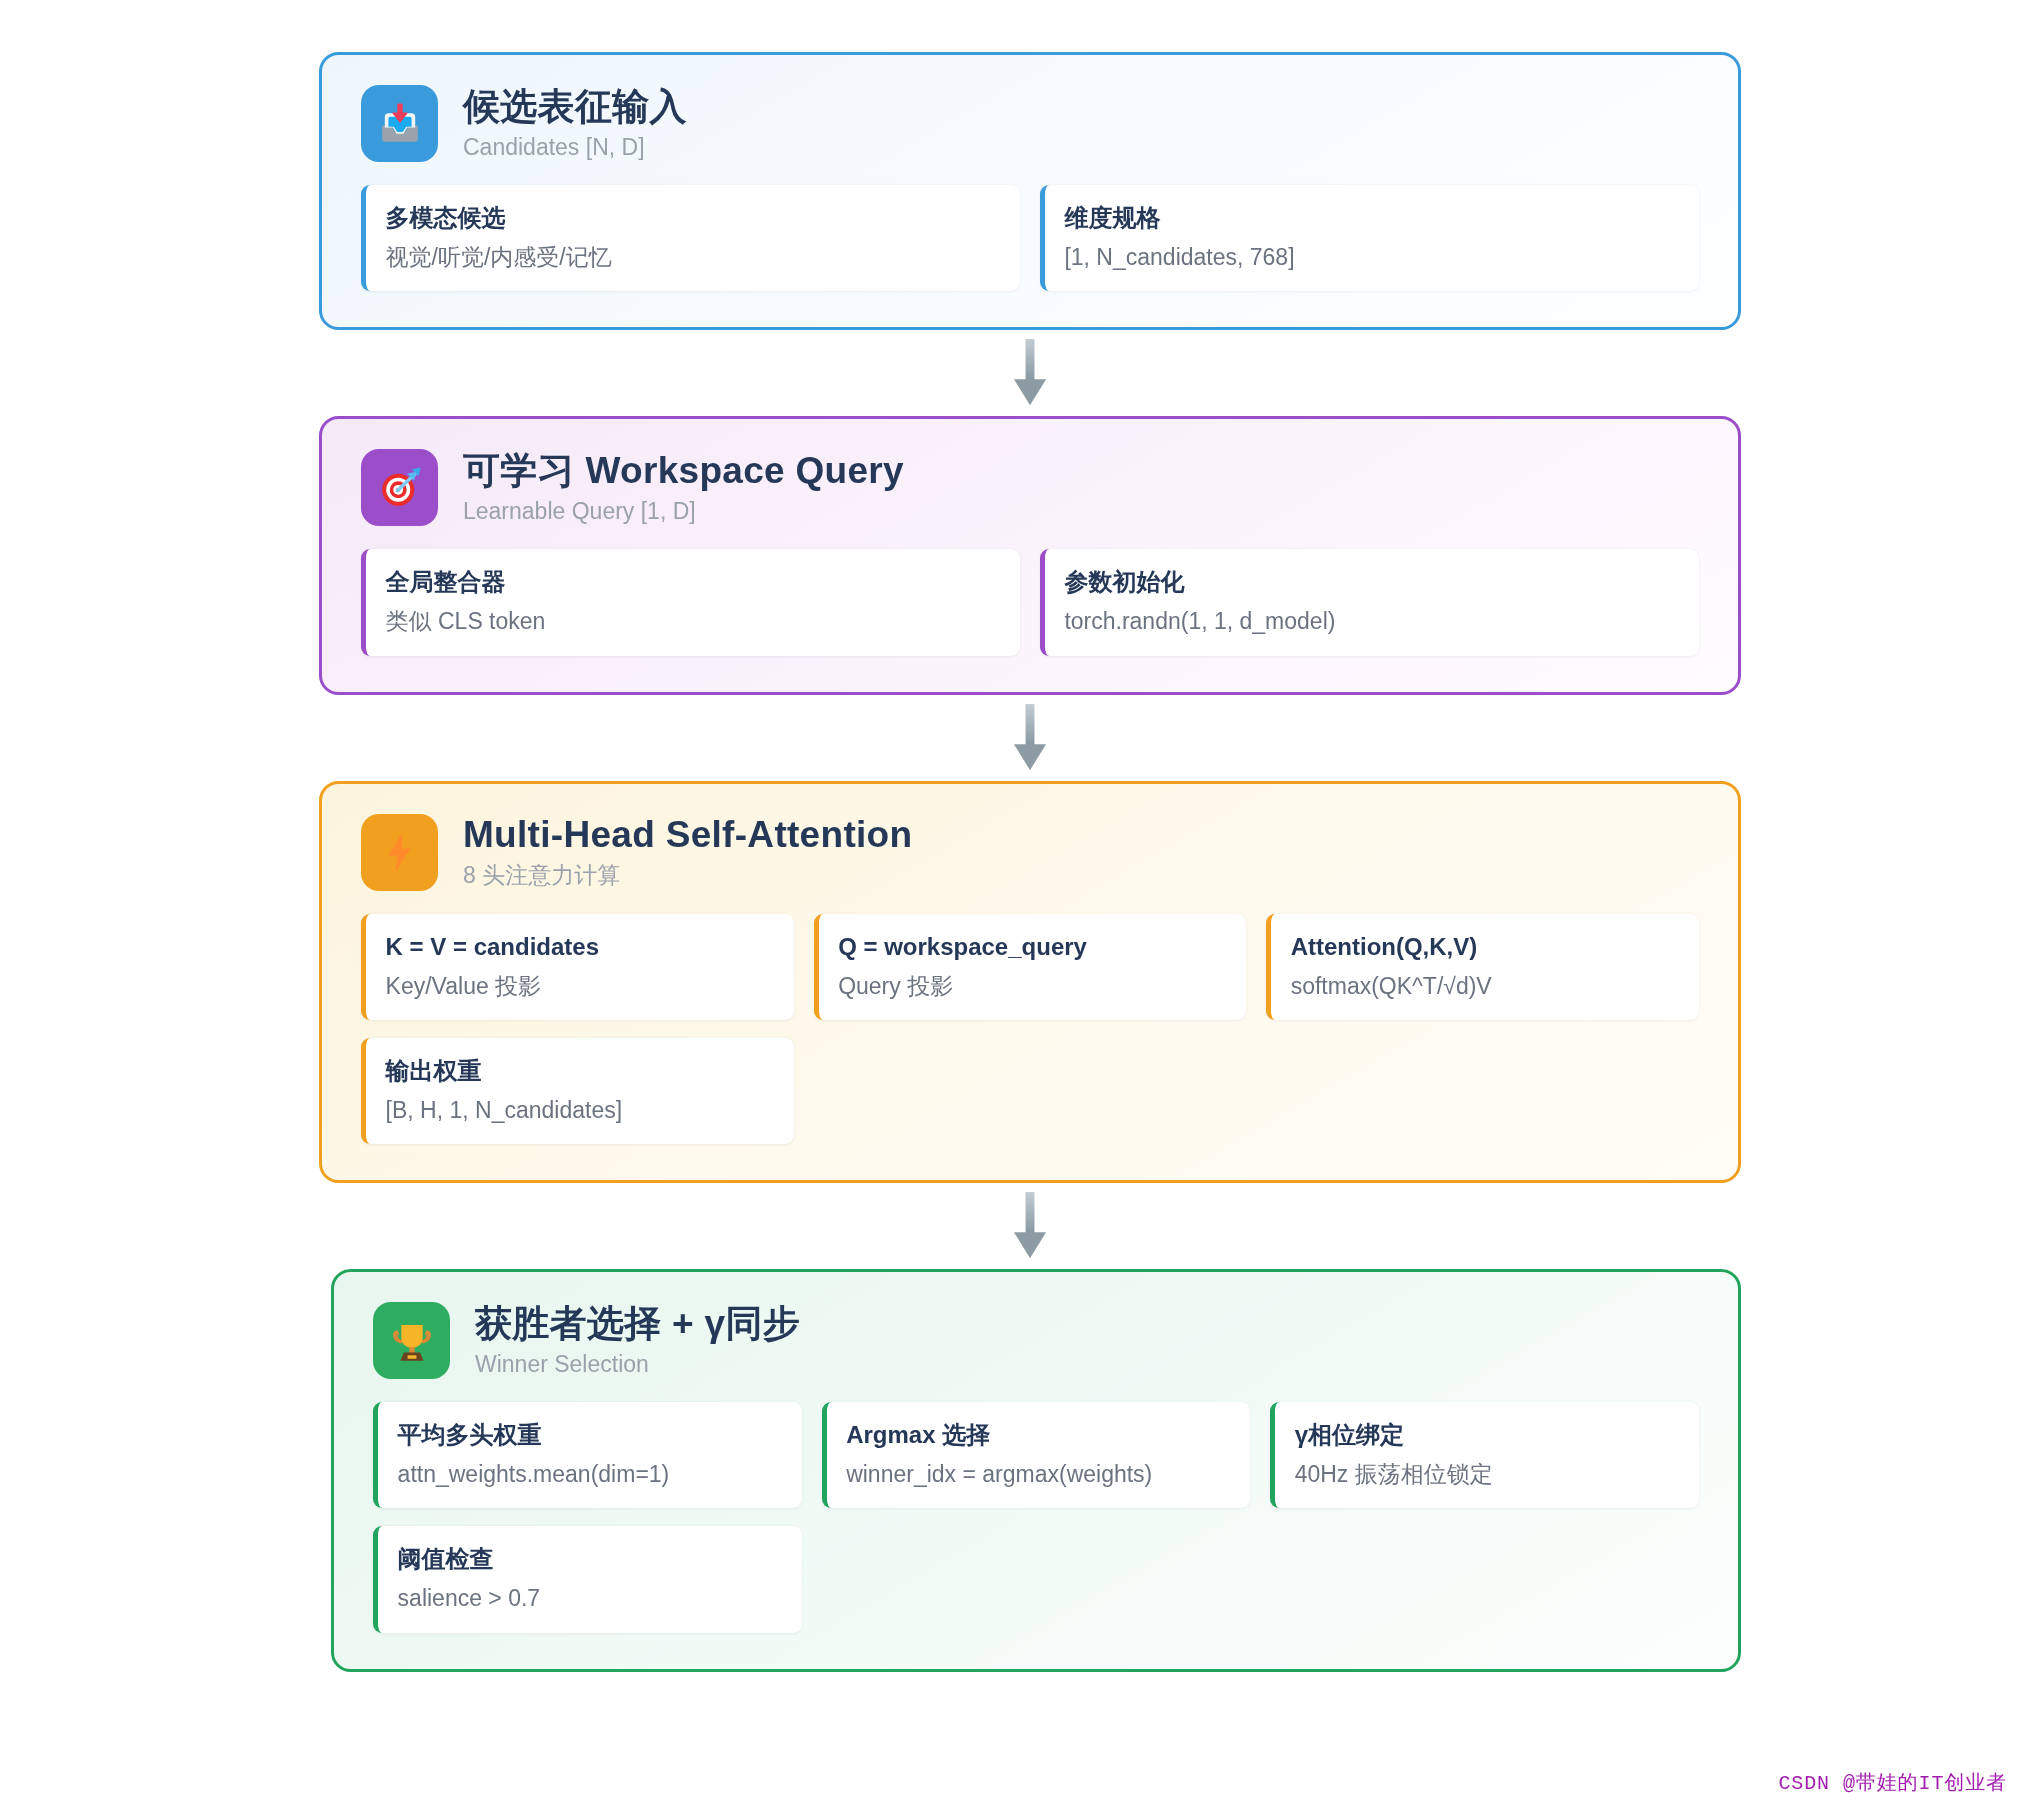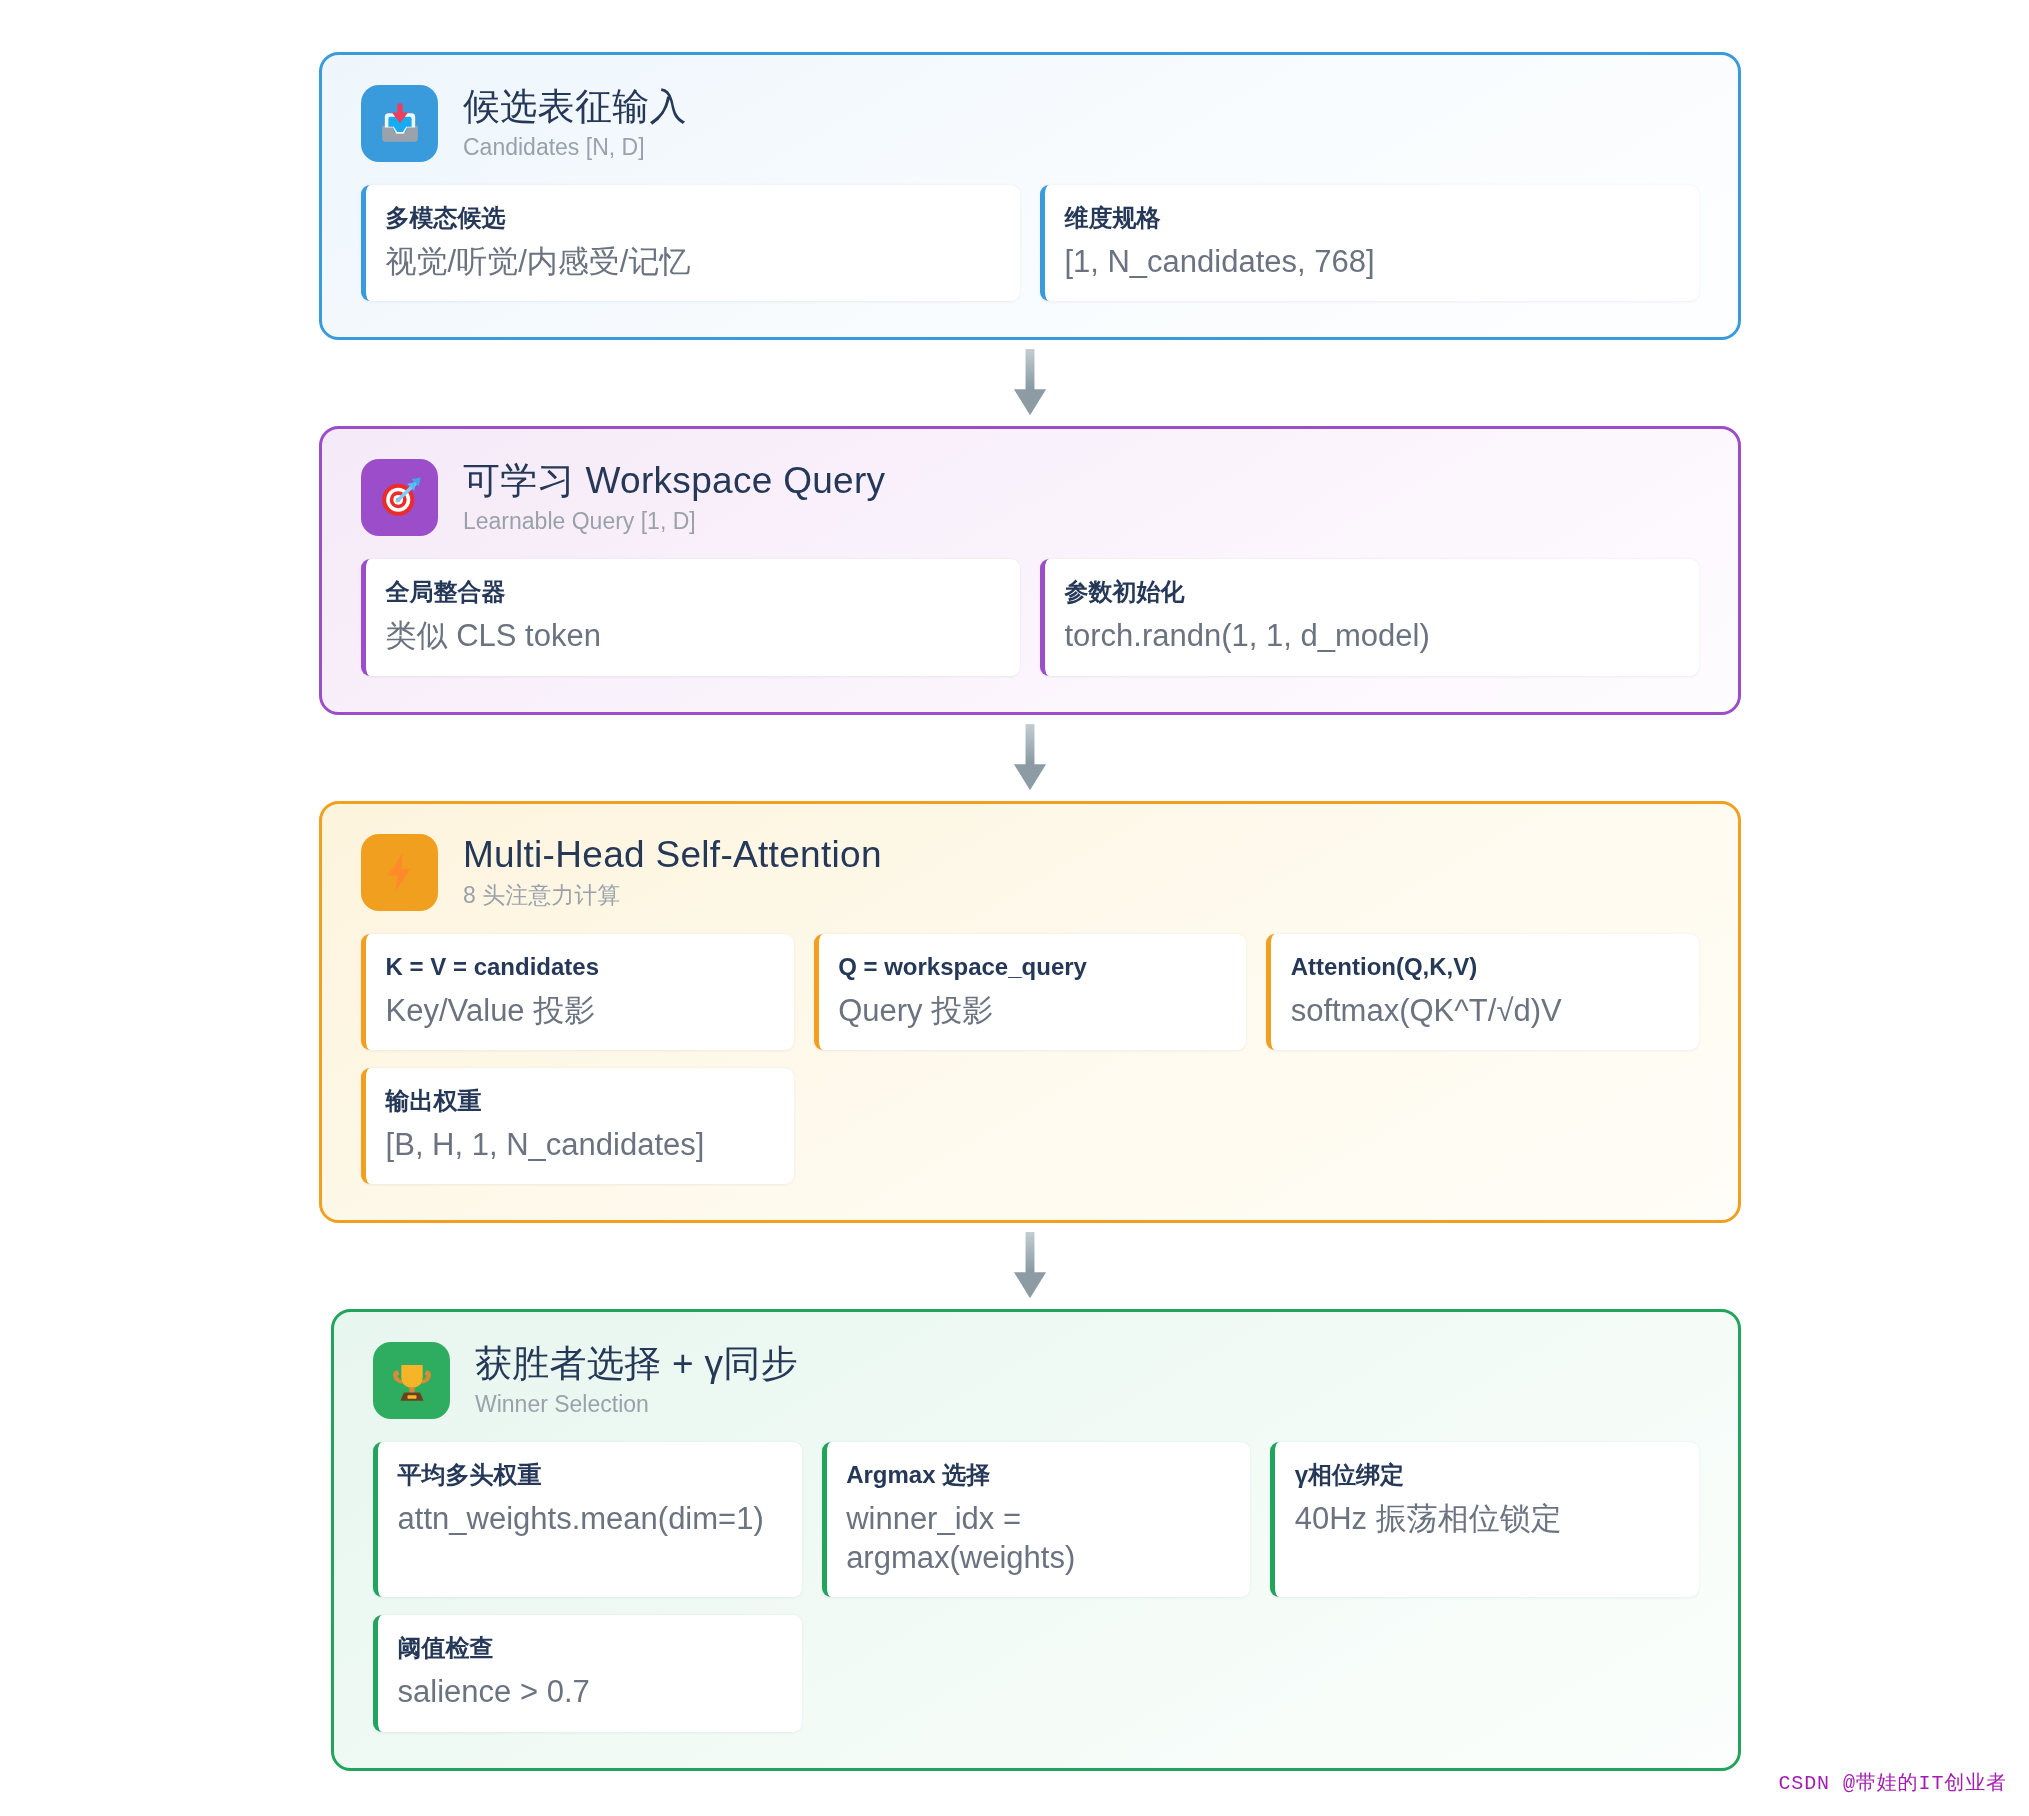--- a/index.html
+++ b/index.html
@@ -53,21 +53,21 @@
     border-radius: 18px;
     flex: 0 0 77px;
     display: flex;
     align-items: center;
     justify-content: center;
   }
   .stage-icon svg { display:block; }
   .stage-titles { display: flex; flex-direction: column; justify-content: center; }
   .stage-title {
     font-size: 37px;
-    font-weight: normal;
+    font-weight: bold;
     color: #253858;
     letter-spacing: 0.3px;
     line-height: 1.14;
   }
   .stage-sub {
     font-size: 23px;
     color: #9aa1ab;
     margin-top: 6.2px;
     line-height: 1.2;
   }
@@ -90,21 +90,21 @@
     box-sizing: border-box;
     box-shadow: 0 0.9px 2.7px rgba(25,40,70,0.07);
   }
   .detail-title {
     font-size: 24px;
     font-weight: bold;
     color: #253858;
     line-height: 1.22;
   }
   .detail-desc {
-    font-size: 31px;
+    font-size: 23px;
     color: #6b7280;
     margin-top: 10.7px;
     line-height: 1.25;
   }
 
   
   .stage.blue   { border-color: #3a9bdc; background: linear-gradient(150deg,#eef6fc 0%, #f9fcfe 60%, #fdfeff 100%); }
   .stage.blue   .detail { border-left-color: #3a9bdc; }
   .stage.blue   .stage-icon { background: #3a9bdc; }
 

